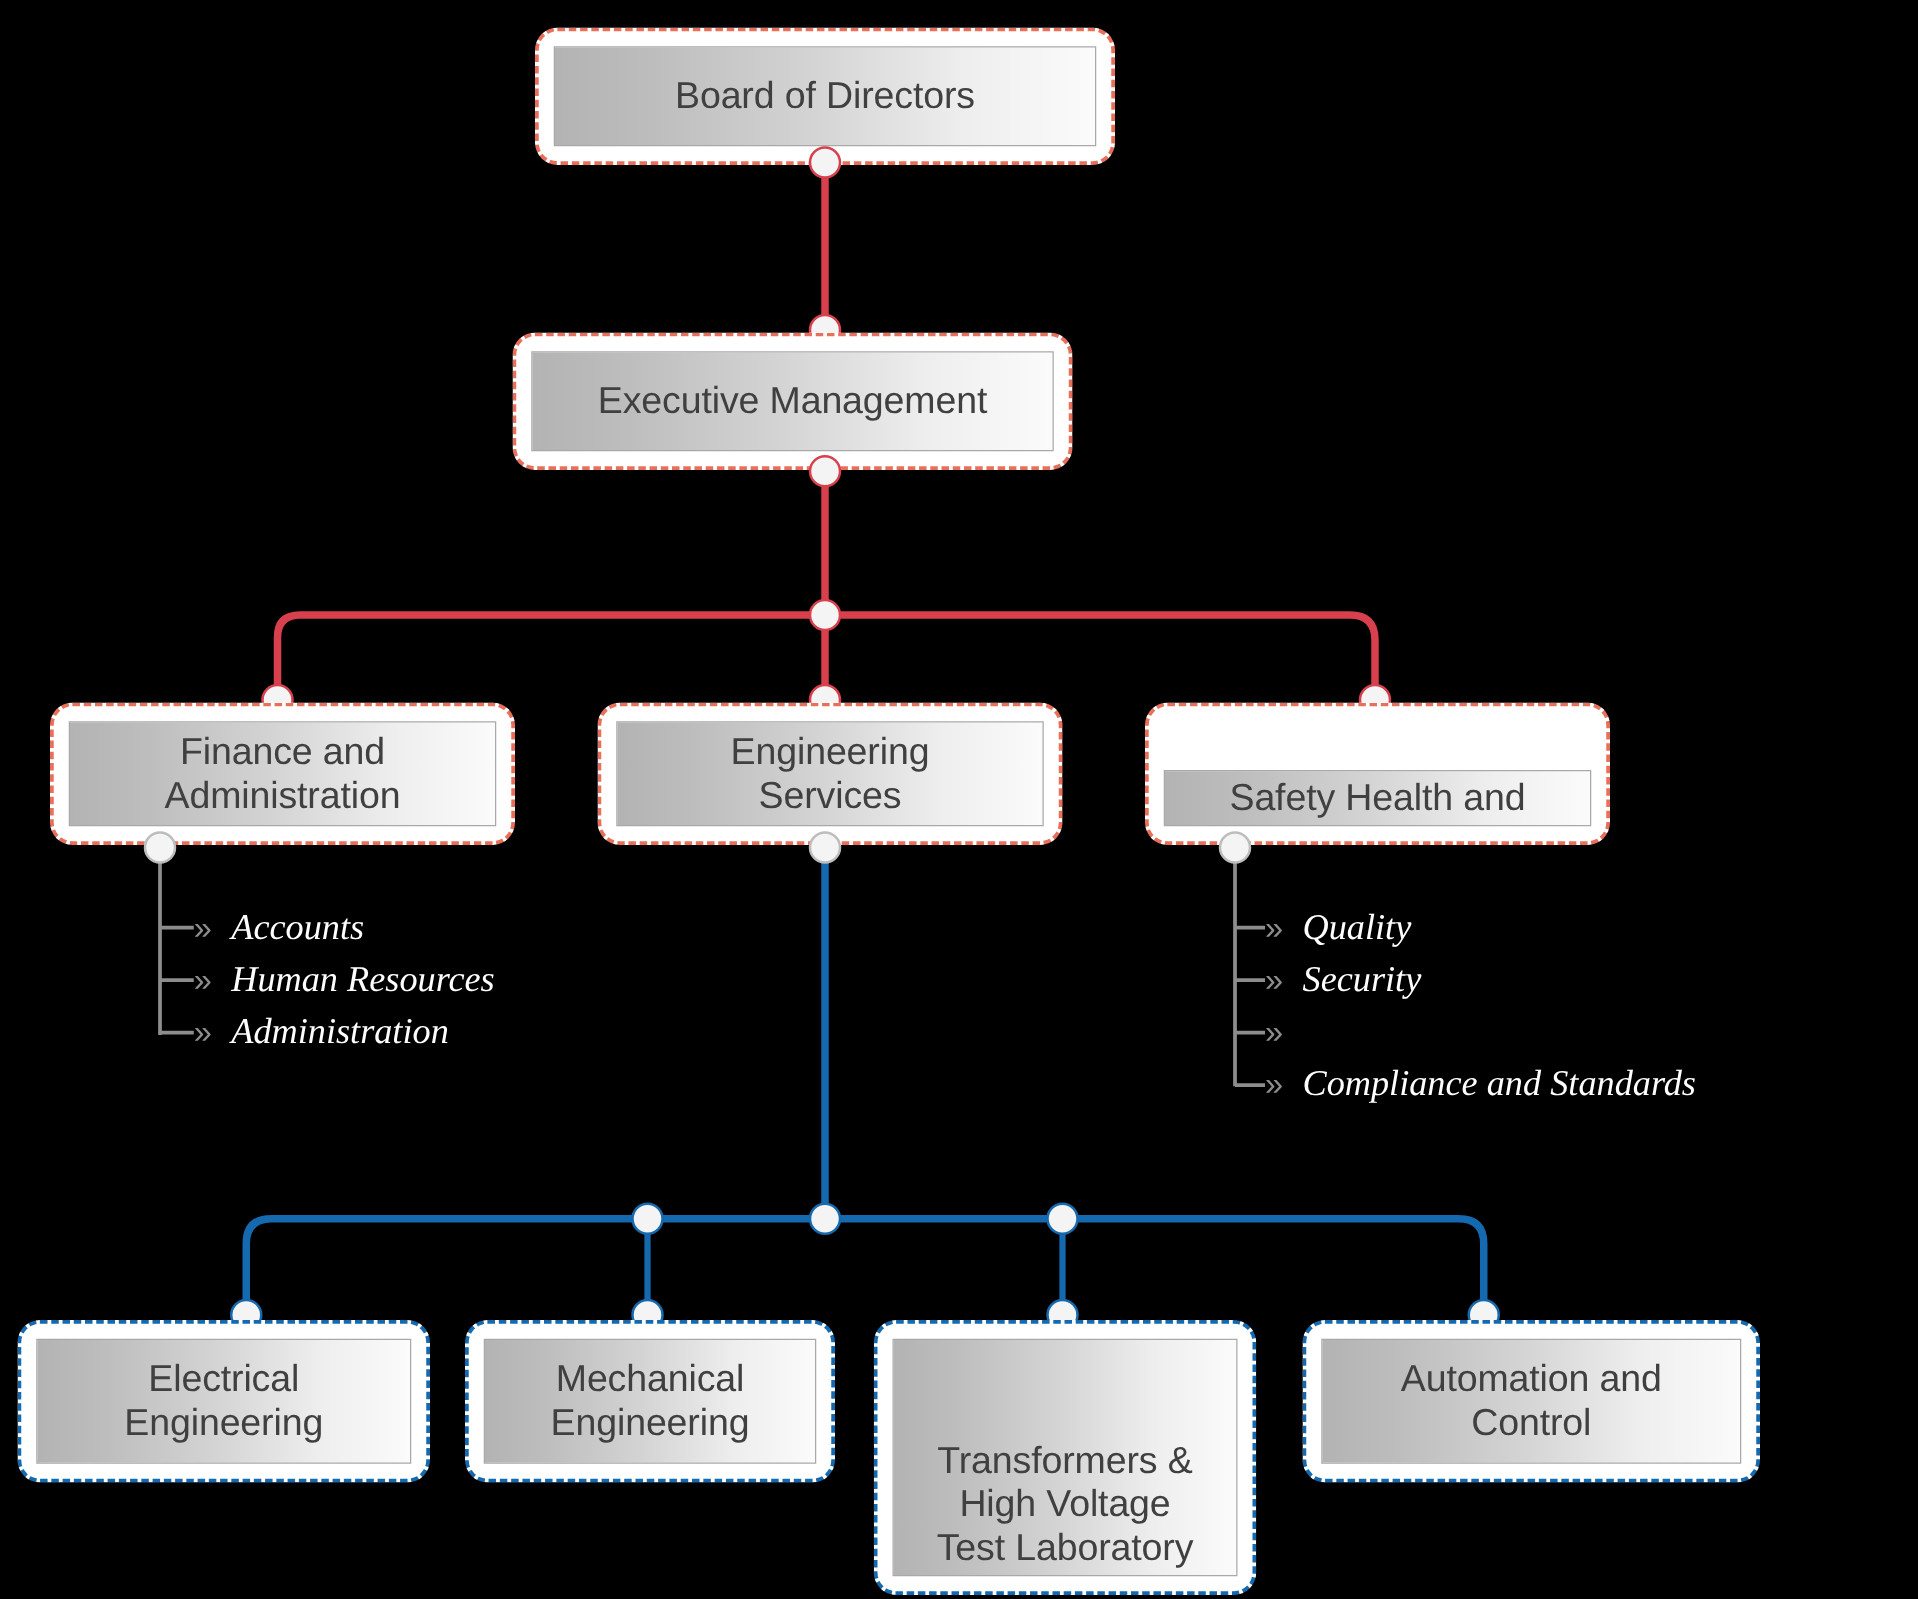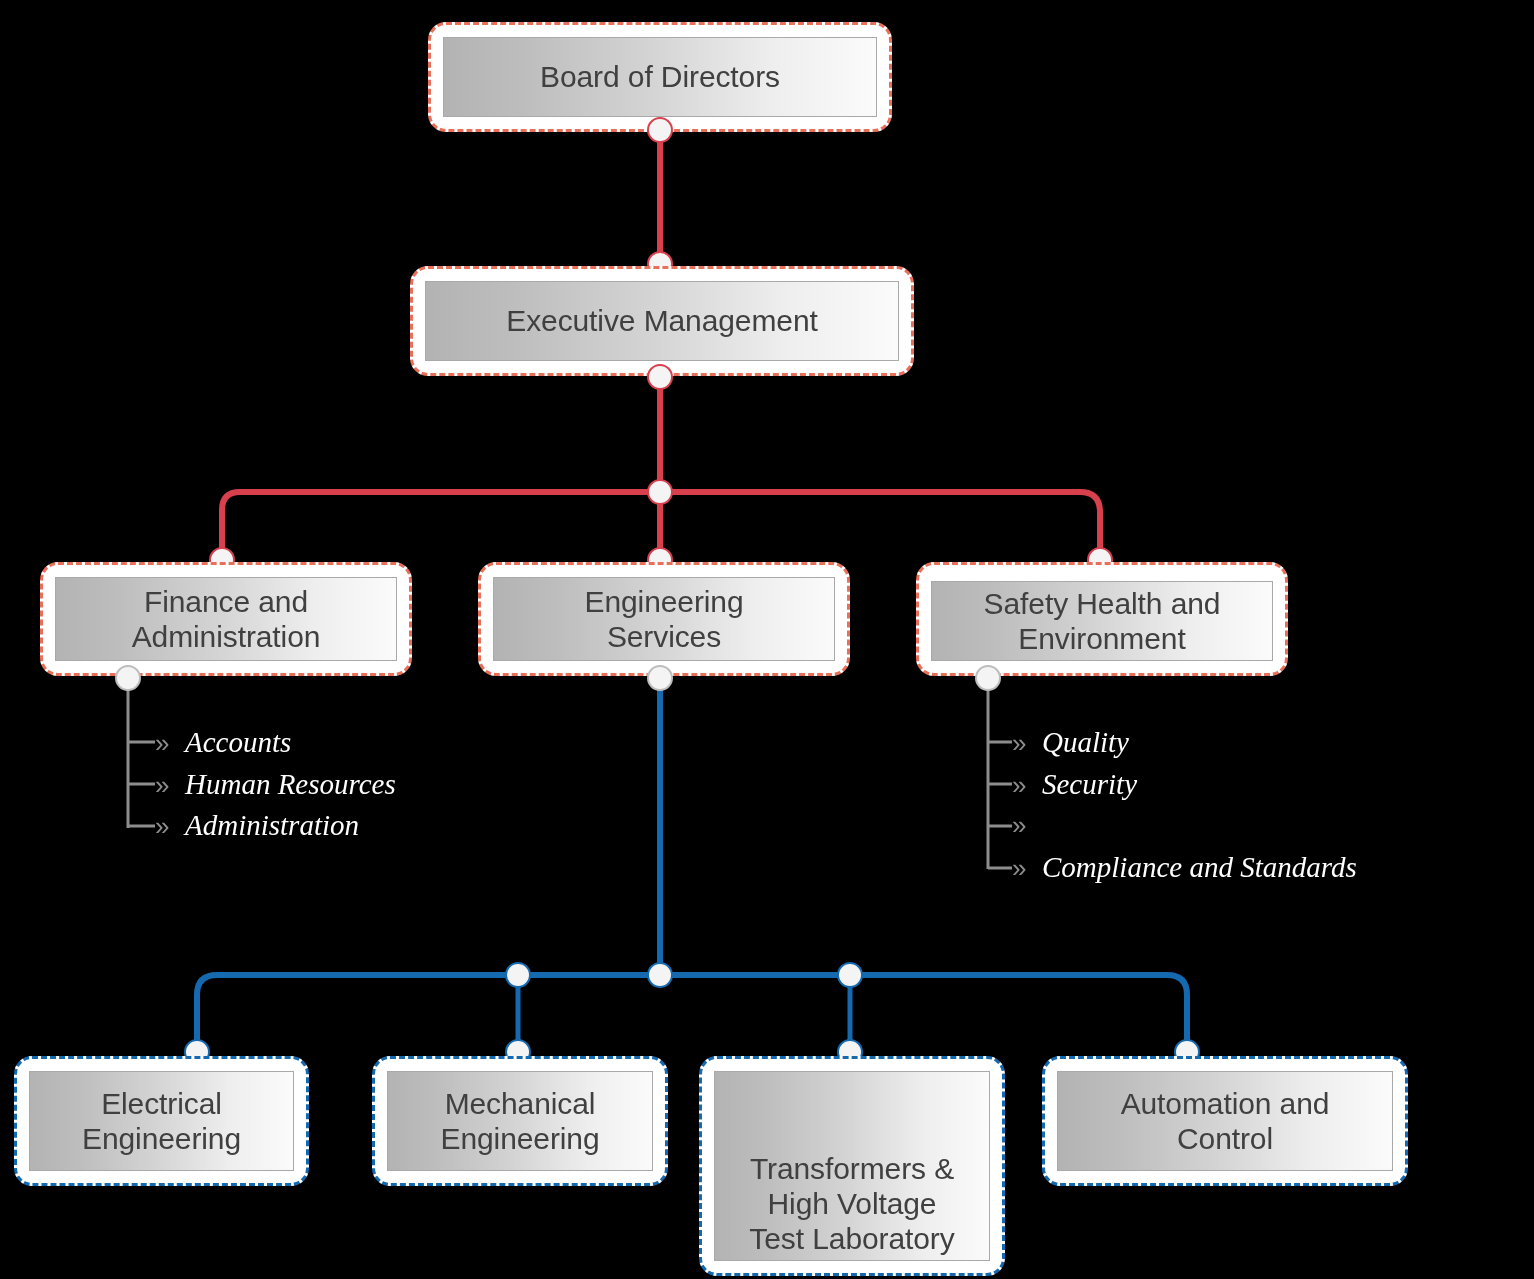--- a/index.html
+++ b/index.html
@@ -125,21 +125,21 @@
   </svg>
 
   <div class="node red" style="left:428px; top:22px; width:464px; height:110px;">
     <div class="inner">
       <span>Board of Directors</span>
     </div>
   </div>
   <div class="dot red" style="left:660px; top:130px;"></div>
 
   <div class="dot red" style="left:660px; top:264px;"></div>
-  <div class="node red" style="left:410px; top:266px; width:504px; height:110px;">
+  <div class="node red" style="left:410px; top:266px; width:448px; height:110px;">
     <div class="inner">
       <span>Executive Management</span>
     </div>
   </div>
   <div class="dot red" style="left:660px; top:377px;"></div>
 
   <div class="dot red" style="left:660px; top:492px;"></div>
 
   <div class="dot red" style="left:222px; top:560px;"></div>
   <div class="node red" style="left:40px; top:562px; width:372px; height:114px;">
@@ -161,21 +161,20 @@
       </div>
     </div>
   </div>
   <div class="dot grey" style="left:660px; top:678px;"></div>
 
   <div class="dot red" style="left:1100px; top:560px;"></div>
   <div class="node red" style="left:916px; top:562px; width:372px; height:114px;align-items:flex-end;">
     <div class="inner">
       <div>
         <span>Safety Health and</span>
-        <span>Environment</span>
       </div>
     </div>
   </div>
   <div class="dot grey" style="left:988px; top:678px;"></div>
 
   <div class="sublist" style="left:155px; top:722px;">
     <div class="row">
       <span class="guillemet">»</span>
       <span class="txt">Accounts</span>
     </div>
@@ -205,21 +204,21 @@
       <span class="guillemet">»</span>
       <span class="txt">Compliance and Standards</span>
     </div>
   </div>
 
   <div class="dot blue" style="left:660px; top:975px;"></div>
   <div class="dot blue" style="left:518px; top:975px;"></div>
   <div class="dot blue" style="left:850px; top:975px;"></div>
 
   <div class="dot blue" style="left:197px; top:1052px;"></div>
-  <div class="node blue" style="left:14px; top:1056px; width:295px; height:130px;">
+  <div class="node blue" style="left:14px; top:1056px; width:330px; height:130px;">
     <div class="inner">
       <div>
         <span>Electrical</span>
         <span>Engineering</span>
       </div>
     </div>
   </div>
 
   <div class="dot blue" style="left:518px; top:1052px;"></div>
   <div class="node blue" style="left:372px; top:1056px; width:296px; height:130px;">

